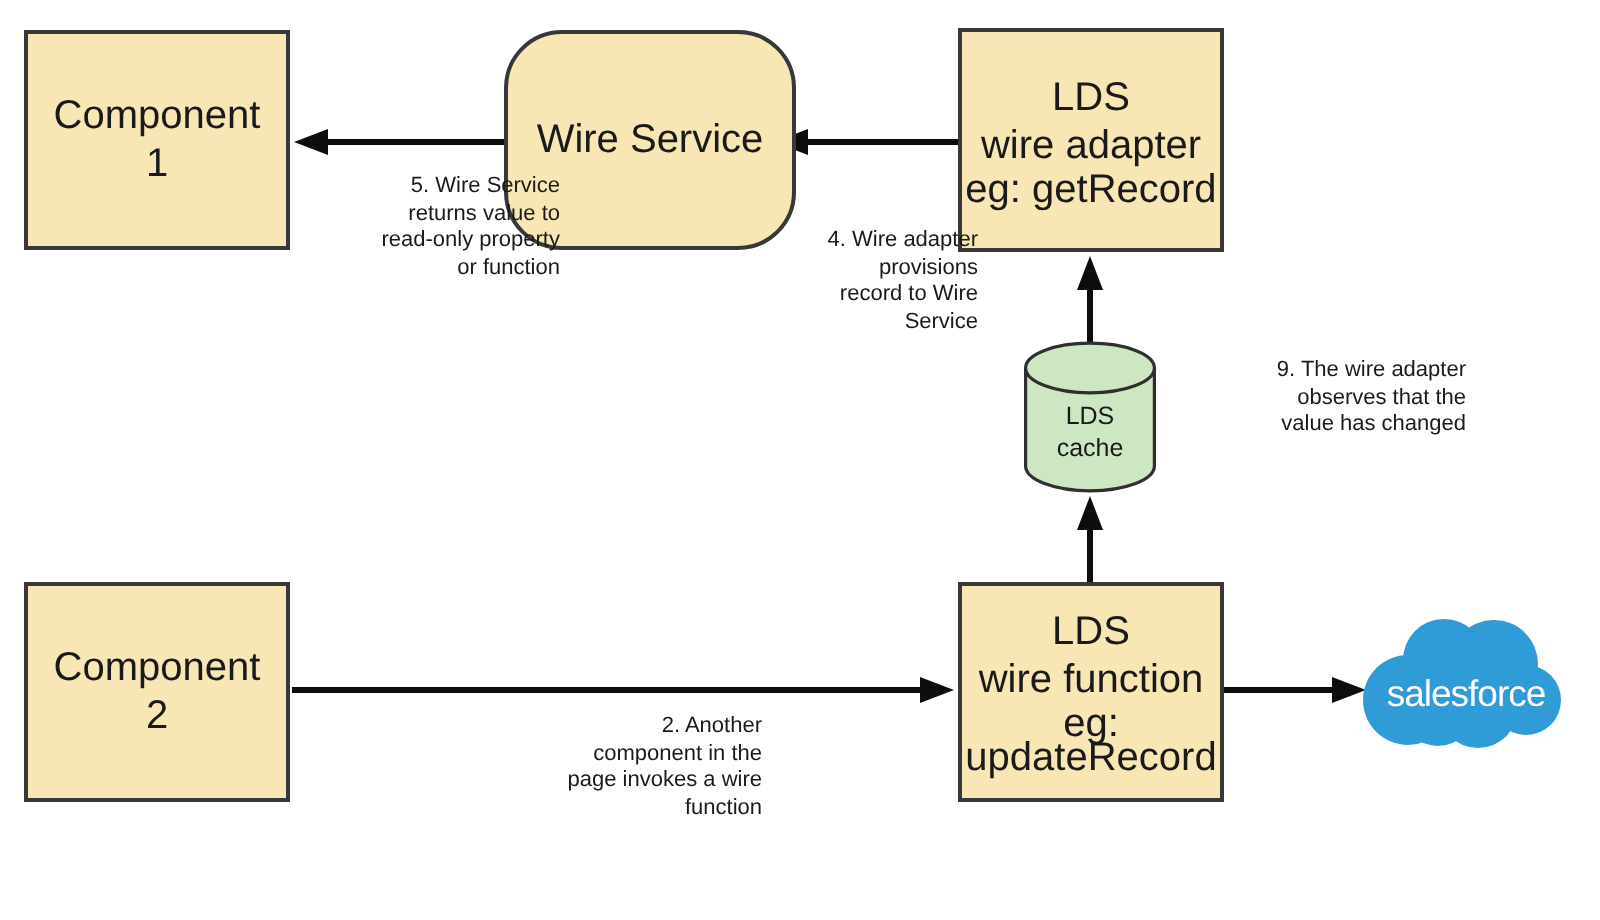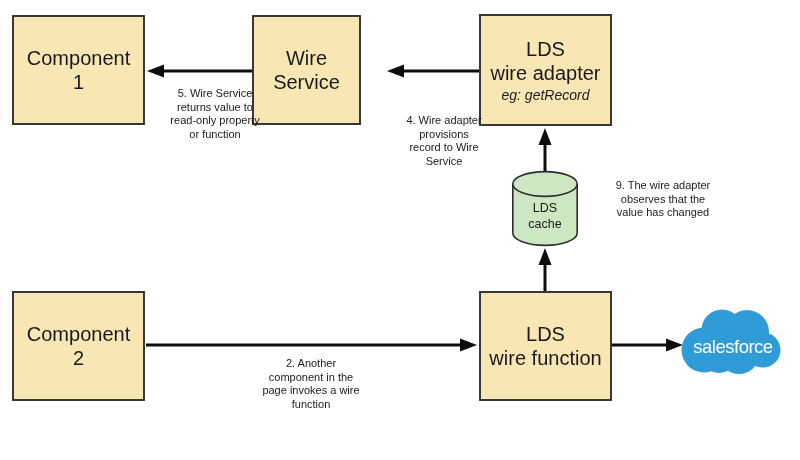--- a/index.html
+++ b/index.html
@@ -36,32 +36,31 @@
     justify-content: center;
     text-align: center;
     color: var(--text);
   }
   .node .main-label {
     font-size: 20px;
     line-height: 24px;
     white-space: pre-line;
   }
   .node .example-label {
-    font-size: 14px;
+    font-size: 20px;
     line-height: 17px;
     margin-top: 2px;
-    font-style: italic;
   }
   .note {
     position: absolute;
     font-size: 11px;
     line-height: 13.5px;
     color: var(--text);
     white-space: pre-line;
-    text-align: center;
+    text-align: right;
   }
   .overlay-svg {
     position: absolute;
     left: 0; top: 0;
     width: 800px; height: 460px;
   }
   .arrow-line { stroke: var(--arrow); stroke-width: 3; fill: none; }
   .arrow-head { fill: var(--arrow); stroke: none; }
   .cyl-fill { fill: var(--cylinder_fill); stroke: var(--cylinder_border); stroke-width: 1.6; }
   .cyl-text { fill: var(--text); font-size: 12.5px; text-anchor: middle; font-family: "Liberation Sans", sans-serif; }
@@ -129,38 +128,39 @@
       </g>
       <text class="sf-text" x="52" y="50">salesforce</text>
     </g>
   </svg>
 
   <div class="node" style="left:12px; top:15px; width:133px; height:110px;">
     <div class="main-label">Component
 1</div>
   </div>
 
-  <div class="node" style="left:252px; top:15px; width:109px; height:110px;">
+  <div class="node" style="left:252px; top:15px; width:146px; height:110px;border-radius:29px;">
     <div class="main-label">Wire Service</div>
   </div>
 
   <div class="node" style="left:479px; top:14px; width:133px; height:112px;">
     <div class="main-label">LDS
 wire adapter</div>
     <div class="example-label">eg: getRecord</div>
   </div>
 
   <div class="node" style="left:12px; top:291px; width:133px; height:110px;">
     <div class="main-label">Component
 2</div>
   </div>
 
   <div class="node" style="left:479px; top:291px; width:133px; height:110px;">
     <div class="main-label">LDS
 wire function</div>
+    <div class="example-label">eg: updateRecord</div>
   </div>
 
   <div class="note" style="left:150px; top:87px; width:130px;">5. Wire Service
 returns value to
 read-only property
 or function</div>
 
   <div class="note" style="left:399px; top:86px; width:90px;margin-top:28px;">4. Wire adapter
 provisions
 record to Wire

